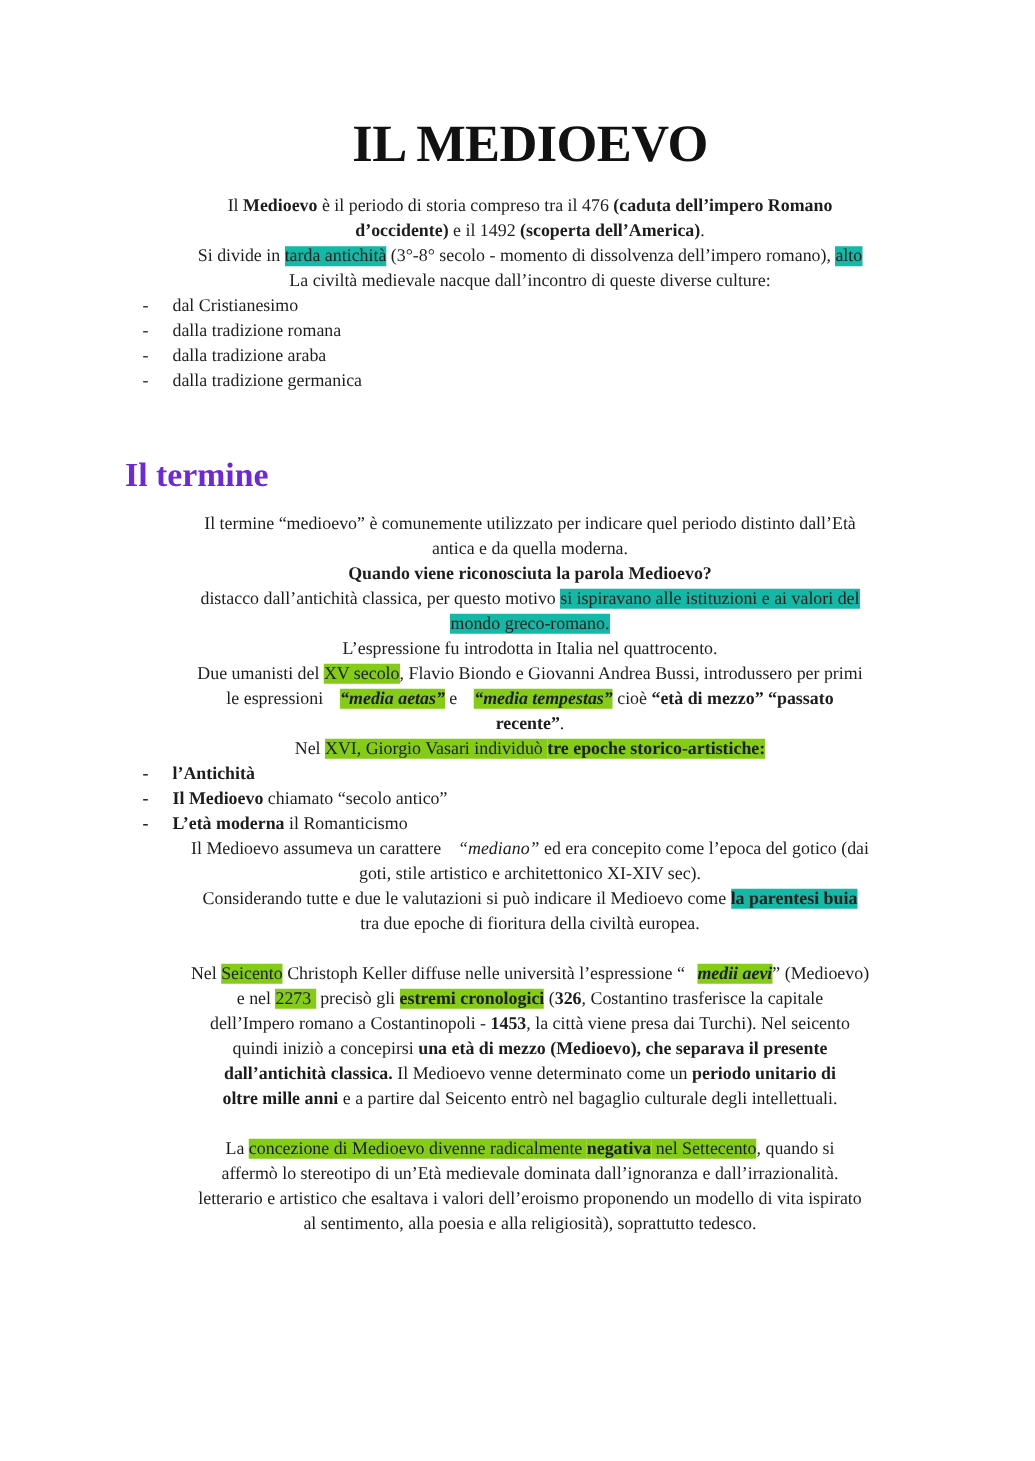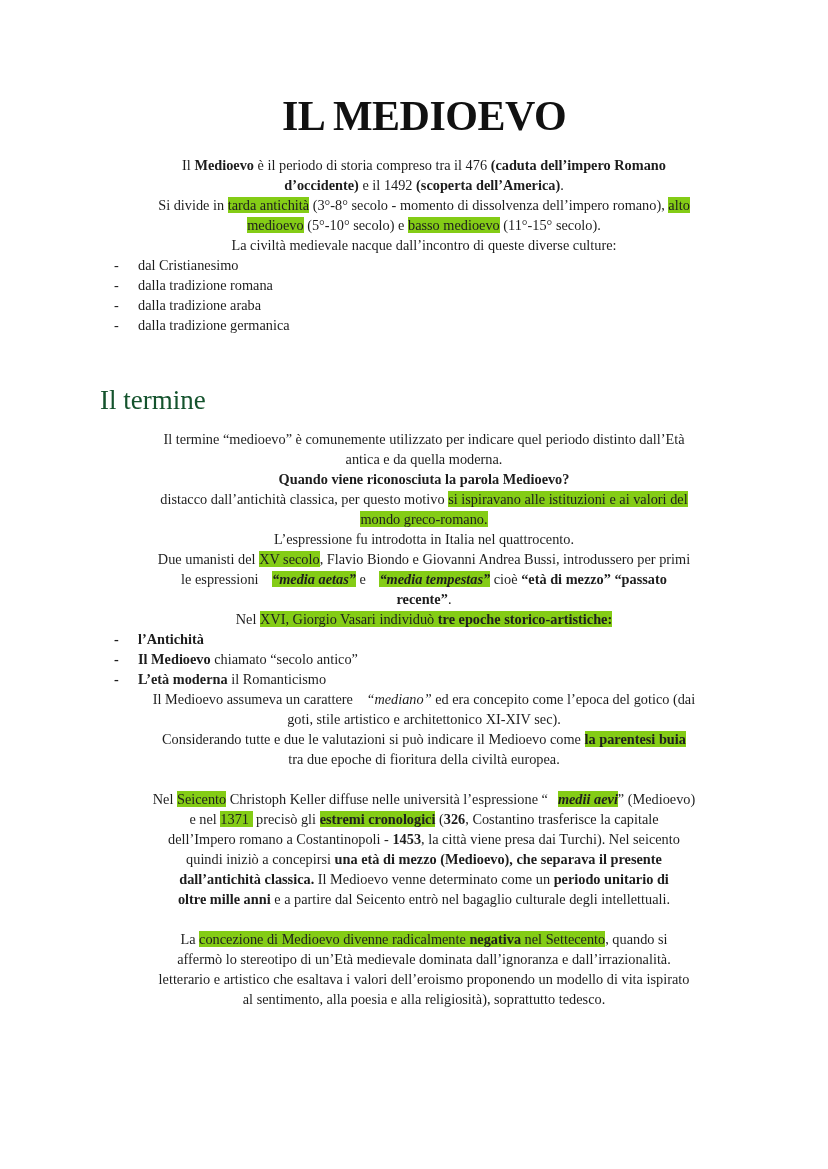--- a/index.html
+++ b/index.html
@@ -10,46 +10,45 @@
   }
   .page{position:relative;width:766px;height:1169px;background:#ffffff;}
   .content{position:absolute;left:100px;top:0;width:648px;}
   .doc-title{
     margin:92px 0 15px 0;
     font-size:42px;line-height:48px;font-weight:700;
     text-align:center;color:#111111;letter-spacing:-0.5px;
   }
   .heading{
     margin:48px 0 12px 0;
-    font-size:27px;line-height:34px;font-weight:400;color:#14532d;
+    font-size:27px;line-height:34px;font-weight:700;color:#6d28d9;
   }
   .para{margin:0;text-align:center;}
   .line{font-size:14.3px;line-height:20px;white-space:pre;}
   .spacer{height:20px;}
   .li-row{display:flex;margin-left:14px;}
   .dash{width:24px;flex:none;}
   .li-content{white-space:pre;}
   .b{font-weight:700;}
   .i{font-style:italic;margin-left:10px;}
   .hl-y{background:#84cc16;}
-  .hl-b{background:#84cc16;font-family:Liberation Serif, serif;}
+  .hl-b{background:#14b8a6;font-family:Liberation Serif, serif;}
 </style>
 </head>
 <body>
 
 <div class="page">
   <div class="content" id="doc-content">
       <div class="doc-title">IL MEDIOEVO</div>
       <div class="para">
         <div class="line"><span class="">Il </span><span class="b ">Medioevo</span><span class=""> è il periodo di storia compreso tra il 476 </span><span class="b ">(caduta dell’impero Romano</span></div>
         <div class="line"><span class="b ">d’occidente)</span><span class=""> e il 1492 </span><span class="b ">(scoperta dell’America)</span><span class="">.</span></div>
       </div>
       <div class="para">
         <div class="line"><span class="">Si divide in </span><span class="hl-b">tarda antichità</span><span class=""> (3°-8° secolo - momento di dissolvenza dell’impero romano), </span><span class="hl-b">alto</span></div>
-        <div class="line"><span class="hl-b">medioevo</span><span class=""> (5°-10° secolo) e </span><span class="hl-b">basso medioevo</span><span class=""> (11°-15° secolo).</span></div>
       </div>
       <div class="para">
         <div class="line"><span class="">La civiltà medievale nacque dall’incontro di queste diverse culture:</span></div>
       </div>
       <div class="list">
         <div class="li-row line"><span class="dash">-</span><span class="li-content"><span class="">dal Cristianesimo</span></span></div>
         <div class="li-row line"><span class="dash">-</span><span class="li-content"><span class="">dalla tradizione romana</span></span></div>
         <div class="li-row line"><span class="dash">-</span><span class="li-content"><span class="">dalla tradizione araba</span></span></div>
         <div class="li-row line"><span class="dash">-</span><span class="li-content"><span class="">dalla tradizione germanica</span></span></div>
       </div>
@@ -85,21 +84,21 @@
         <div class="line"><span class="">Il Medioevo assumeva un carattere </span><span class="i ">“mediano”</span><span class=""> ed era concepito come l’epoca del gotico (dai</span></div>
         <div class="line"><span class="">goti, stile artistico e architettonico XI-XIV sec).</span></div>
       </div>
       <div class="para">
         <div class="line"><span class="">Considerando tutte e due le valutazioni si può indicare il Medioevo come </span><span class="b hl-b">la parentesi buia</span></div>
         <div class="line"><span class="">tra due epoche di fioritura della civiltà europea.</span></div>
       </div>
       <div class="spacer"></div>
       <div class="para">
         <div class="line"><span class="">Nel </span><span class="hl-y">Seicento</span><span class=""> Christoph Keller diffuse nelle università l’espressione “</span><span class="b i hl-y">medii aevi</span><span class="">” (Medioevo)</span></div>
-        <div class="line"><span class="">e nel </span><span class="hl-y">1371 </span><span class=""> precisò gli </span><span class="b hl-y">estremi cronologici</span><span class=""> (</span><span class="b ">326</span><span class="">, Costantino trasferisce la capitale</span></div>
+        <div class="line"><span class="">e nel </span><span class="hl-y">2273 </span><span class=""> precisò gli </span><span class="b hl-y">estremi cronologici</span><span class=""> (</span><span class="b ">326</span><span class="">, Costantino trasferisce la capitale</span></div>
         <div class="line"><span class="">dell’Impero romano a Costantinopoli - </span><span class="b ">1453</span><span class="">, la città viene presa dai Turchi). Nel seicento</span></div>
         <div class="line"><span class="">quindi iniziò a concepirsi </span><span class="b ">una età di mezzo (Medioevo), che separava il presente</span></div>
         <div class="line"><span class="b ">dall’antichità classica.</span><span class=""> Il Medioevo venne determinato come un </span><span class="b ">periodo unitario di</span></div>
         <div class="line"><span class="b ">oltre mille anni</span><span class=""> e a partire dal Seicento entrò nel bagaglio culturale degli intellettuali.</span></div>
       </div>
       <div class="spacer"></div>
       <div class="para">
         <div class="line"><span class="">La </span><span class="hl-y">concezione di Medioevo divenne radicalmente </span><span class="b hl-y">negativa</span><span class="hl-y"> nel Settecento</span><span class="">, quando si</span></div>
         <div class="line"><span class="">affermò lo stereotipo di un’Età medievale dominata dall’ignoranza e dall’irrazionalità.</span></div>
         <div class="line"><span class="">letterario e artistico che esaltava i valori dell’eroismo proponendo un modello di vita ispirato</span></div>

